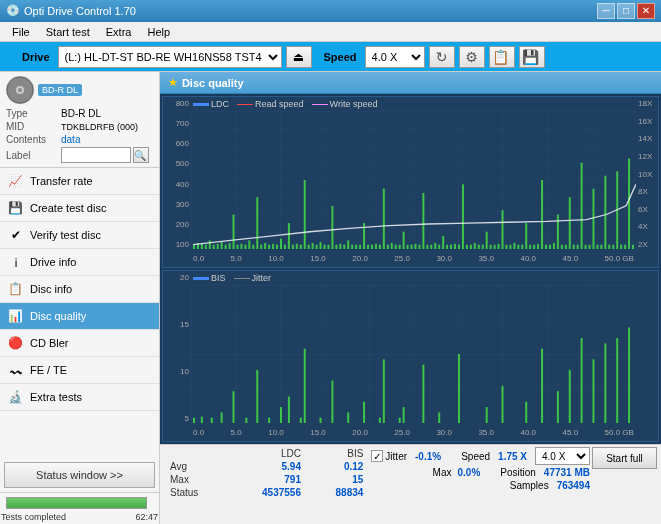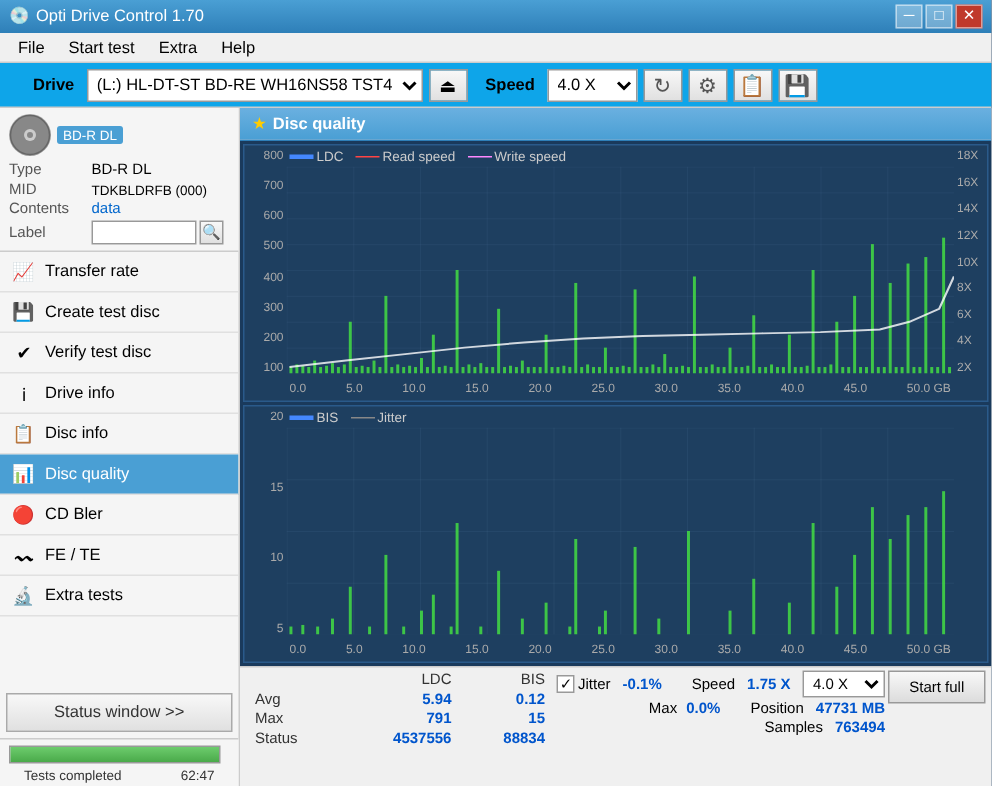--- a/index.html
+++ b/index.html
@@ -431,21 +431,21 @@
       </div>
     </div>
 
     <div class="status-btn">Status window &gt;&gt;</div>
 
     <div class="progress-area">
       <div class="progress-bar-outer">
         <div class="progress-bar-inner" style="width:100%;"></div>
       </div>
     </div>
-    <div style="display:flex;justify-content:space-between;padding:0 16px 2px;background:#f5f5f5;">
+    <div style="display:flex;justify-content:space-between;padding:0 1px 2px;background:#f5f5f5;">
       <span style="font-size:9px;color:#333;">Tests completed</span>
       <span style="font-size:9px;color:#333;">62:47</span>
     </div>
   </div>
 
   <div class="content-area">
 
     <div class="quality-header">
       <span style="color:#ffcc00;margin-right:4px;">★</span>
       <span class="quality-title">Disc quality</span>

